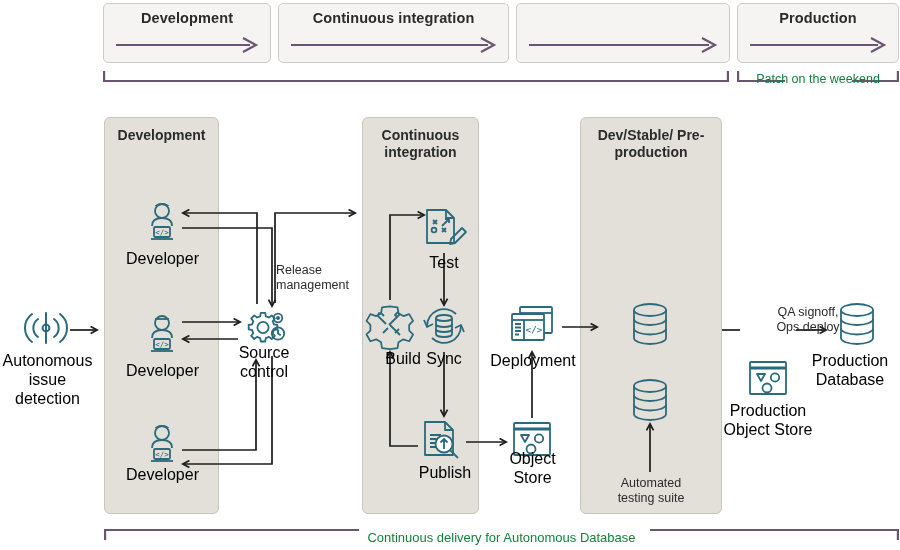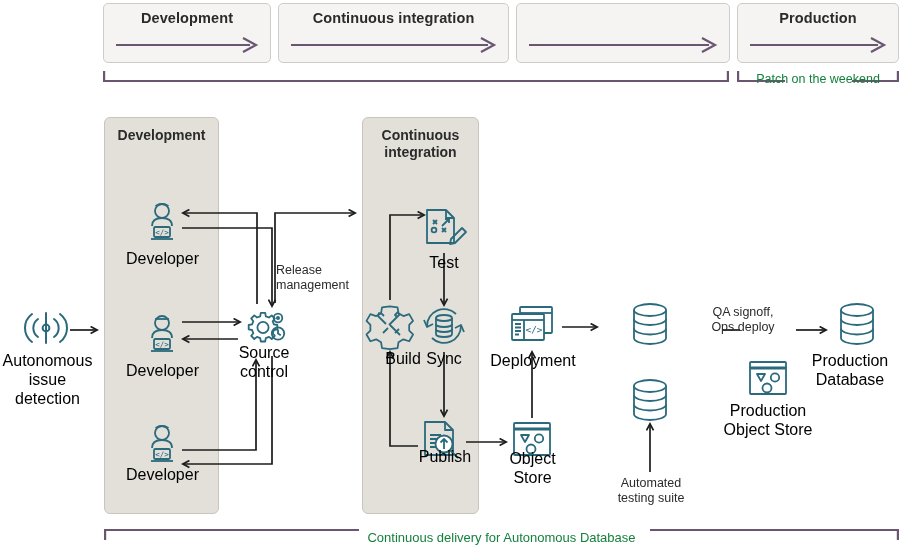--- a/index.html
+++ b/index.html
@@ -131,20 +131,24 @@
 
   <div class="lane" style="left:104px; top:117px; width:115px; height:397px;">
     <div class="lane-title">Development</div>
   </div>
 
   <div class="lane" style="left:362px; top:117px; width:117px; height:397px;">
     <div class="lane-title">Continuous
 integration</div>
   </div>
 
+  <div class="lane" style="left:580px; top:117px; width:142px; height:397px;">
+    <div class="lane-title">Dev/Stable/
+Pre-production</div>
+  </div>
 
   <svg id="edges" viewBox="0 0 900 550">
     <defs>
       <marker id="ah" markerWidth="9" markerHeight="9" refX="7.4" refY="4.5" orient="auto" markerUnits="userSpaceOnUse">
         <polyline points="1,1 7.6,4.5 1,8" fill="none" stroke="#1c1c1c" stroke-width="1.7"></polyline>
       </marker>
     </defs>
     <g fill="none" stroke="#1c1c1c" stroke-width="1.7">
 
       <line x1="70" y1="330" x2="97" y2="330" marker-end="url(#ah)"></line>
@@ -313,21 +317,21 @@
       <g fill="none" stroke="#2a6a7c" stroke-width="1.8" stroke-linejoin="round">
         <path d="M5,4 L25,4 L33,12 L33,37 L5,37 Z"></path>
         <path d="M25,4 L25,12 L33,12"></path>
         <path d="M10,17 L21,17 M10,21 L21,21 M10,25 L17,25 M10,29 L16,29"></path>
         <circle cx="24" cy="26" r="8.5" fill="#ffffff"></circle>
         <path d="M24,31 L24,21 M20.5,24.5 L24,21 L27.5,24.5"></path>
         <path d="M30,32 L38,40"></path>
       </g>
     </svg>
   </div>
-  <div class="node-label" style="left:410px; top:448px; width:70px;">Publish</div>
+  <div class="node-label" style="left:410px; top:464px; width:70px;">Publish</div>
 
   <div class="icon" style="left:508px; top:303px;">
     <svg width="50" height="44" viewBox="0 0 50 44">
       <g fill="none" stroke="#2a6a7c" stroke-width="1.8" stroke-linejoin="round">
         <rect x="12" y="4" width="32" height="26" rx="1"></rect>
         <path d="M12,10 L44,10"></path>
         <rect x="4" y="11" width="32" height="26" rx="1" fill="#ffffff"></rect>
         <path d="M4,17 L36,17"></path>
         <path d="M16,17 L16,37"></path>
         <path d="M7,21 L13,21 M7,24.5 L13,24.5 M7,28 L13,28 M7,31.5 L11,31.5"></path>
@@ -369,21 +373,21 @@
         <path d="M7,10 L7,38 a16,6 0 0 0 32,0 L39,10"></path>
         <path d="M7,19 a16,6 0 0 0 32,0"></path>
         <path d="M7,28.5 a16,6 0 0 0 32,0"></path>
       </g>
     </svg>
   </div>
 
   <div class="small-label" style="left:588px; top:476px; width:126px;">Automated
 testing suite</div>
 
-  <div class="small-label" style="left:699px; top:305px; width:88px;">QA signoff,
+  <div class="small-label" style="left:764px; top:305px; width:88px;">QA signoff,
 Ops deploy</div>
 
   <div class="icon" style="left:745px; top:358px;">
     <svg width="46" height="42" viewBox="0 0 46 42">
       <g fill="none" stroke="#2a6a7c" stroke-width="1.8" stroke-linejoin="round">
         <rect x="5" y="4" width="36" height="32" rx="1"></rect>
         <path d="M5,10 L41,10" stroke-width="3"></path>
         <path d="M16,23 L12,16 L20,16 Z"></path>
         <circle cx="30" cy="19.5" r="4.2"></circle>
         <circle cx="22" cy="30" r="4.5"></circle>

